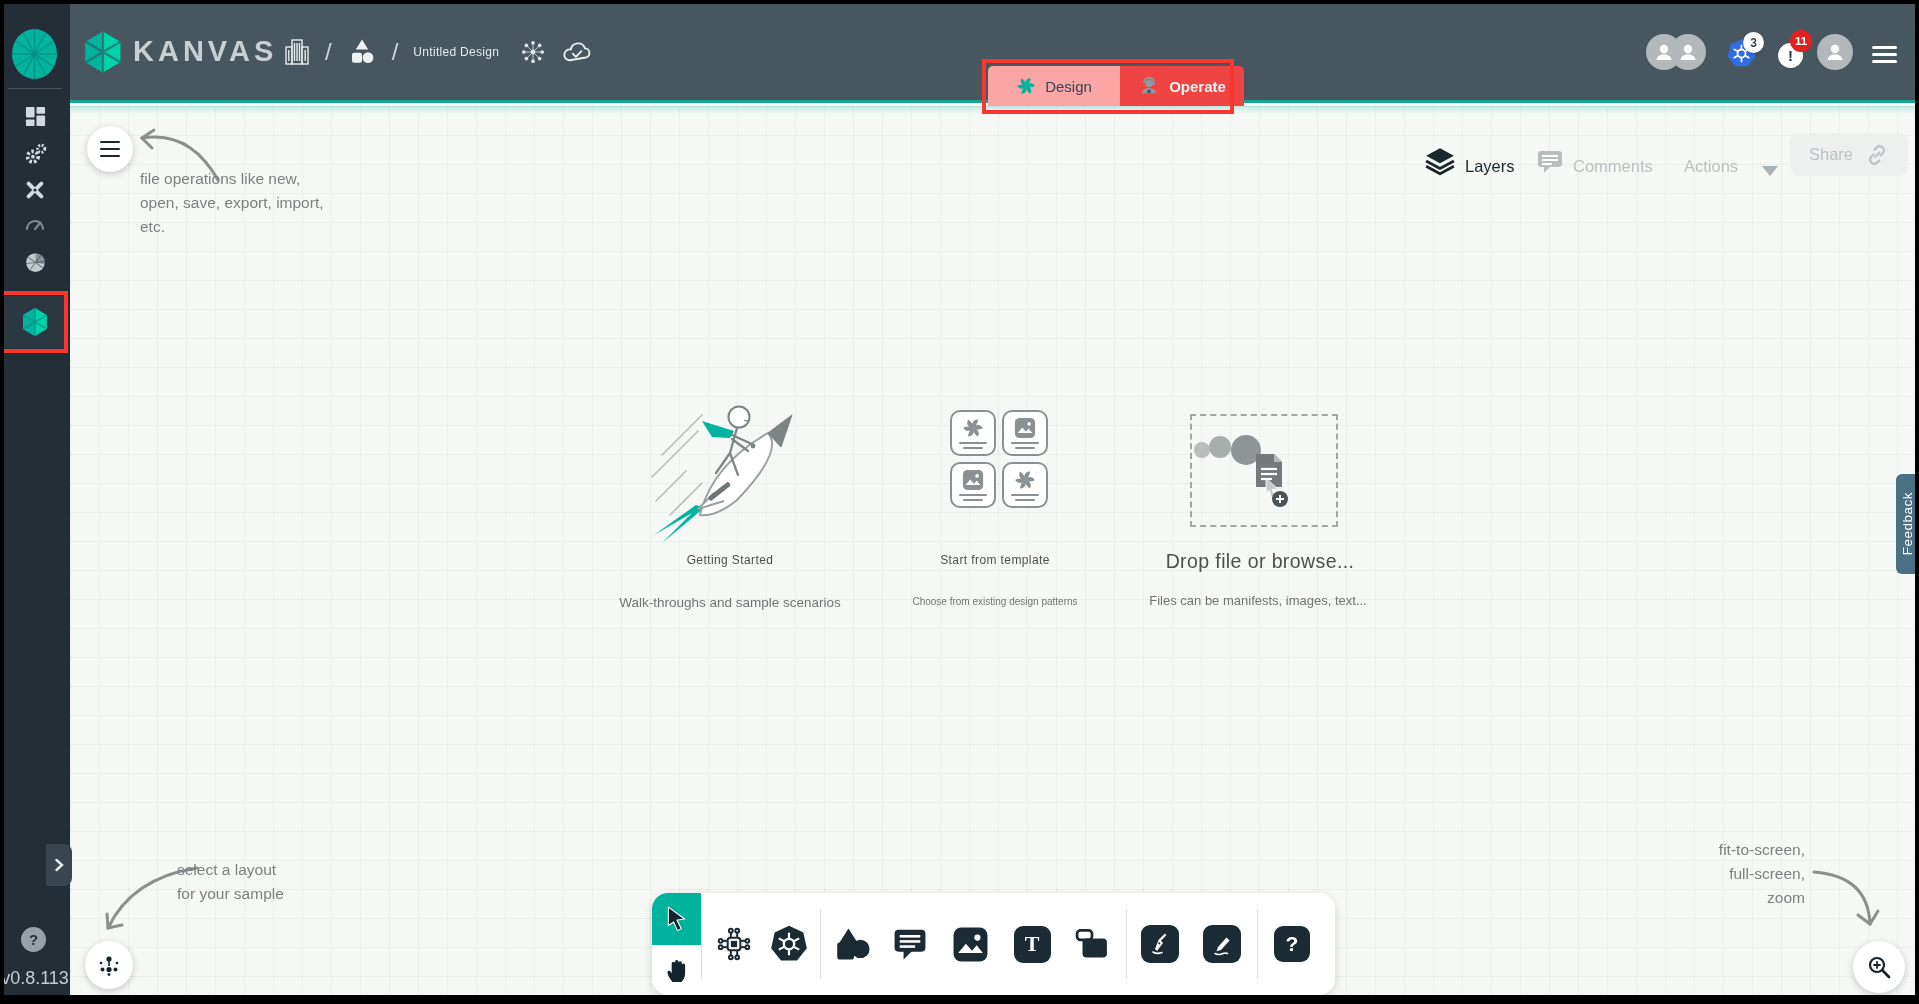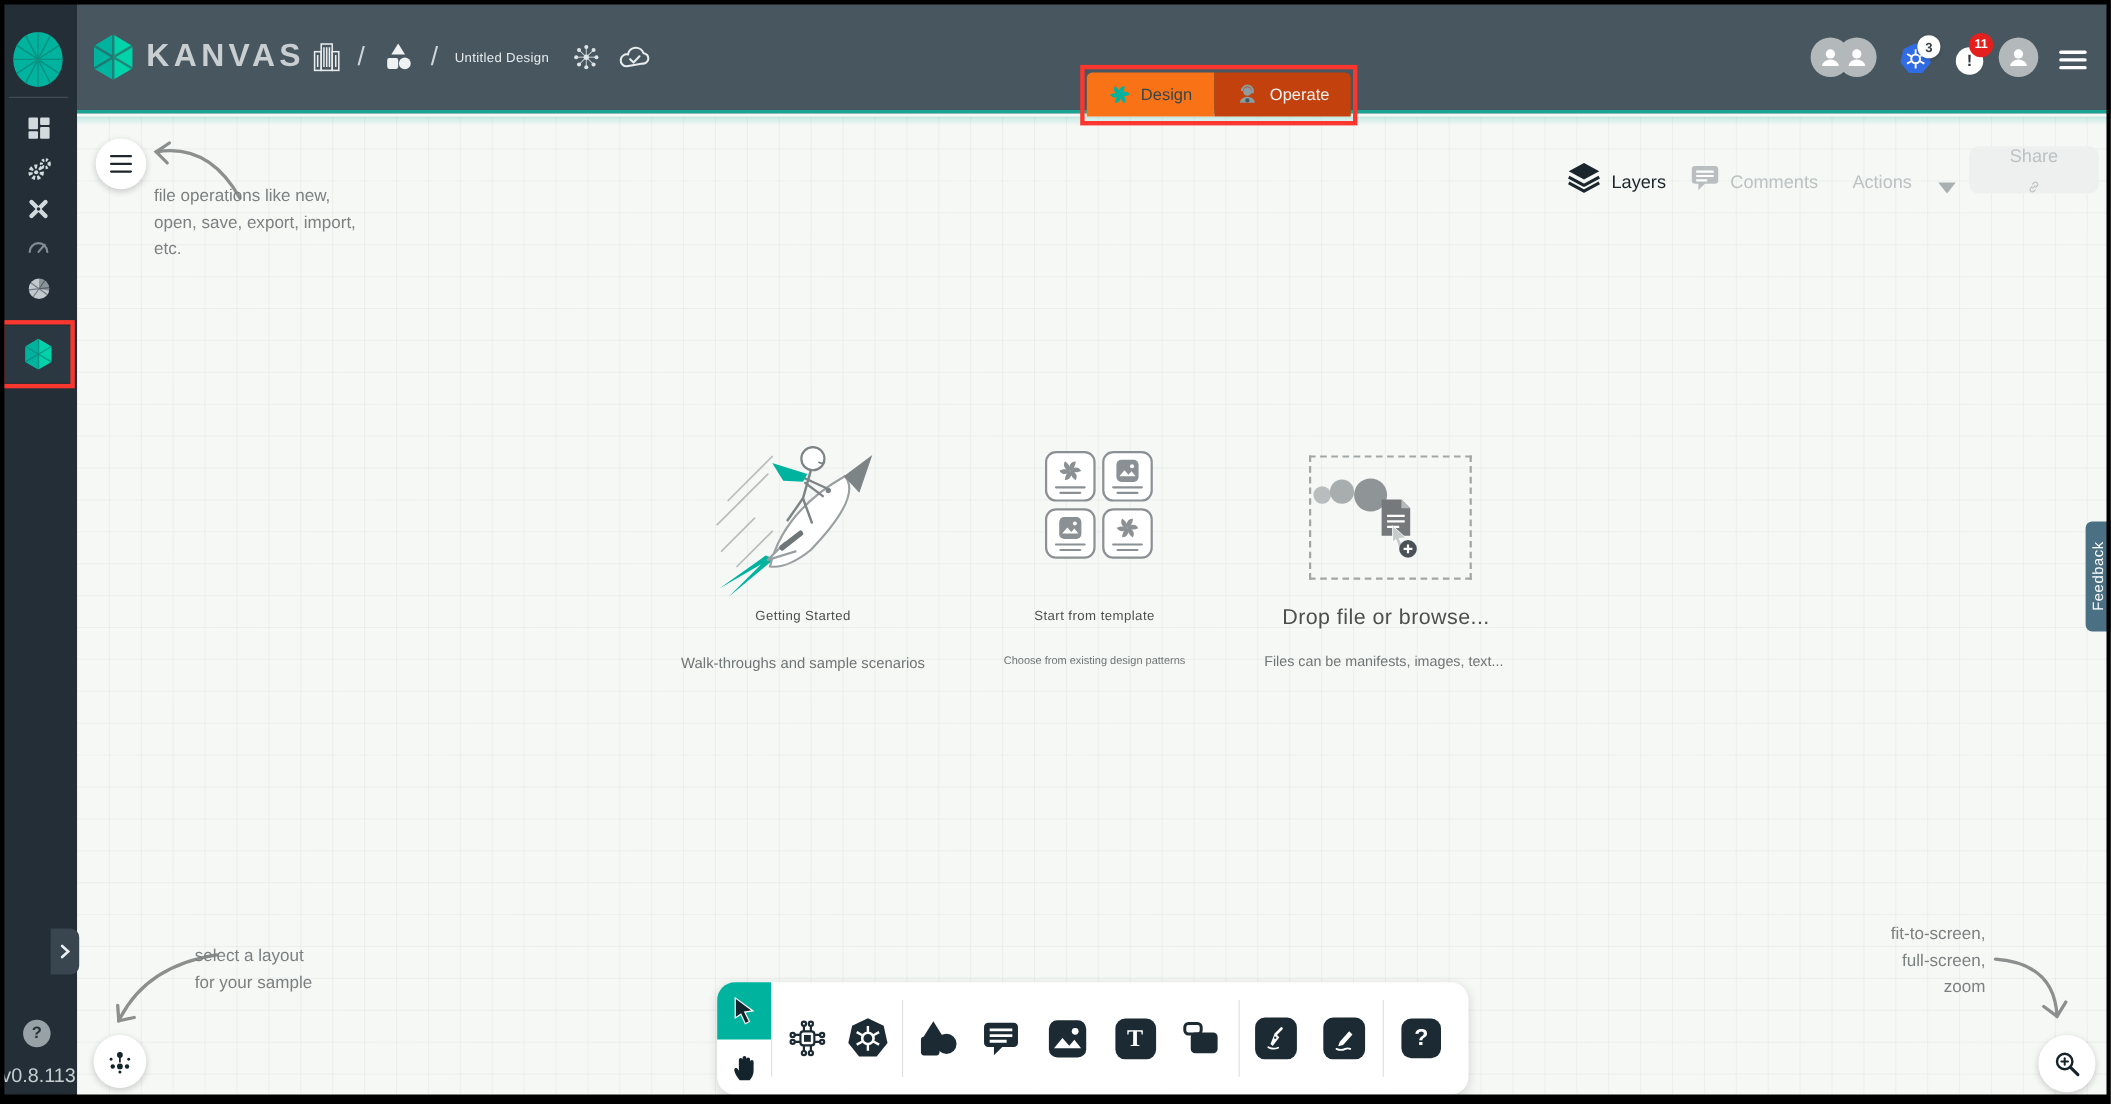--- a/index.html
+++ b/index.html
@@ -28,22 +28,22 @@
   .header { position:absolute; left:70px; top:0; right:0; height:103px; background:#47565f; border-bottom:3px solid #1aa493; z-index:5; }
   .hgroup { position:absolute; top:0; height:103px; display:flex; align-items:center; }
   .brand { left:84px; gap:11px; }
   .brand-text { font-size:29px; font-weight:bold; letter-spacing:4px; color:#c9ced1;text-align:center; }
   .crumbs { left:284px; gap:15px; }
   .crumb-sep { font-size:24px; font-weight:300; color:#cfd6d8; }
   .design-name { font-size:12px; color:#e6ebec; letter-spacing:0.3px; }
 
   .tabs { position:absolute; left:988px; top:66px; height:40px; display:flex; z-index:6; }
   .tab { display:flex; align-items:center; justify-content:center; gap:9px; font-size:15px; cursor:default; }
-  .tab-design { width:116px; background:#f97316; color:#36464e; border-radius:5px 0 0 0; }
-  .tab-operate { width:124px; background:#c2410c; color:#eef2f2; border-radius:0 5px 0 0; }
+  .tab-design { width:132px; background:#fca5a5; color:#36464e; border-radius:5px 0 0 0; }
+  .tab-operate { width:124px; background:#ef4444; color:#eef2f2; border-radius:0 5px 0 0;font-weight:bold; }
 
   .redbox { position:absolute; border:4px solid #fa372e; z-index:7; pointer-events:none; }
   .redbox-tabs { left:982px; top:59px; width:252px; height:55px; }
   .redbox-side { left:0px; top:291px; width:68px; height:62px; }
 
   .user-cluster { position:absolute; top:0; height:103px; display:flex; align-items:center; }
   .avatar { border-radius:50%; background:#b3b8bb; display:flex; align-items:center; justify-content:center; }
   .badge { position:absolute; border-radius:50%; display:flex; align-items:center; justify-content:center; font-weight:bold; }
   .bars span { display:block; width:25px; height:3px; background:#fff; border-radius:2px; margin:4px 0; }
 
@@ -72,21 +72,21 @@
   .tile { width:46px; height:46px; border:2px solid #8a9093; border-radius:10px; background:#fff; display:flex; flex-direction:column; align-items:center; justify-content:center; }
   .tile .ln { width:28px; height:2px; background:#8a9093; border-radius:2px; margin-top:3px; }
   .tile .ln2 { width:20px; }
 
   .dropzone { position:absolute; left:1190px; top:414px; width:148px; height:113px; border:2px dashed #a1a7a7; }
 
   .cc-group { position:absolute; top:134px; height:42px; display:flex; align-items:flex-end; gap:9px; }
   .cc-label-active { font-size:16.5px; color:#1b262c; font-weight:500; }
   .cc-label { font-size:16.5px; color:#bcc2c3; }
   .tri-down { width:0; height:0; border-left:8px solid transparent; border-right:8px solid transparent; border-top:10px solid #a9b0b1; }
-  .share-btn { position:absolute; left:1790px; top:133px; width:118px; height:43px; background:#edf0ef; border-radius:9px; display:flex; align-items:center; justify-content:center; gap:12px;flex-direction:column; }
+  .share-btn { position:absolute; left:1790px; top:133px; width:118px; height:43px; background:#edf0ef; border-radius:9px; display:flex; align-items:center; justify-content:center; gap:12px; }
 
   
   .toolbar { position:absolute; left:652px; top:893px; width:683px; height:102px; background:#fff; border-radius:16px; box-shadow:0 3px 10px rgba(0,0,0,0.14); z-index:8; }
   .tb-select { position:absolute; left:0; top:0; width:49px; height:52px; background:#00b39f; border-radius:16px 0 0 0; display:flex; align-items:center; justify-content:center; }
   .tb-hand { position:absolute; left:0; top:52px; width:49px; height:50px; border-radius:0 0 0 16px; display:flex; align-items:center; justify-content:center; }
   .tb-div { position:absolute; top:16px; width:1px; height:70px; background:#dcdfe0; }
   .tool { position:absolute; top:27px; width:48px; height:48px; display:flex; align-items:center; justify-content:center; }
   .dark-tile { background:#1c2b33; border-radius:9px; color:#fff; display:flex; align-items:center; justify-content:center; }
   .tile-T { width:37px; height:37px; font-family:"Liberation Serif", serif; font-weight:bold; font-size:22px; }
   .tile-q { width:36px; height:36px; font-weight:bold; font-size:21px; }

